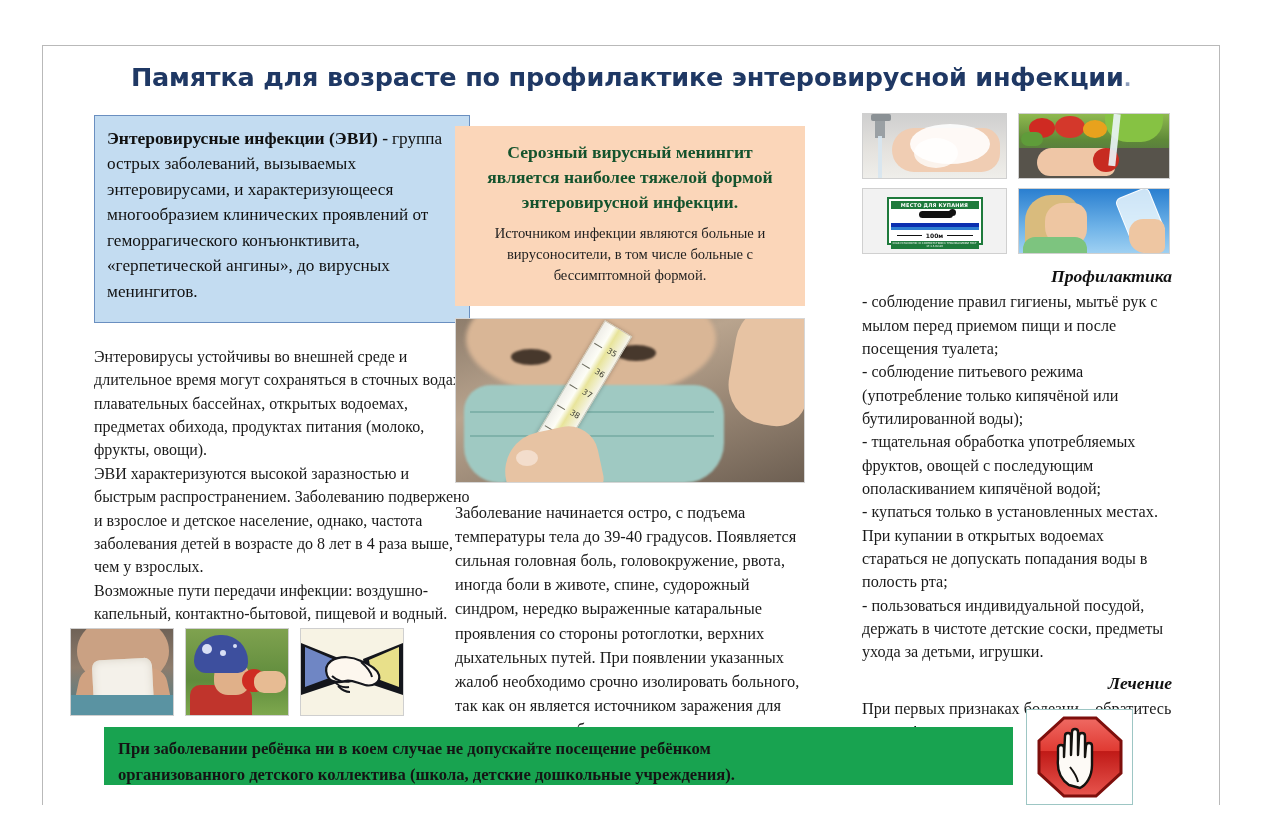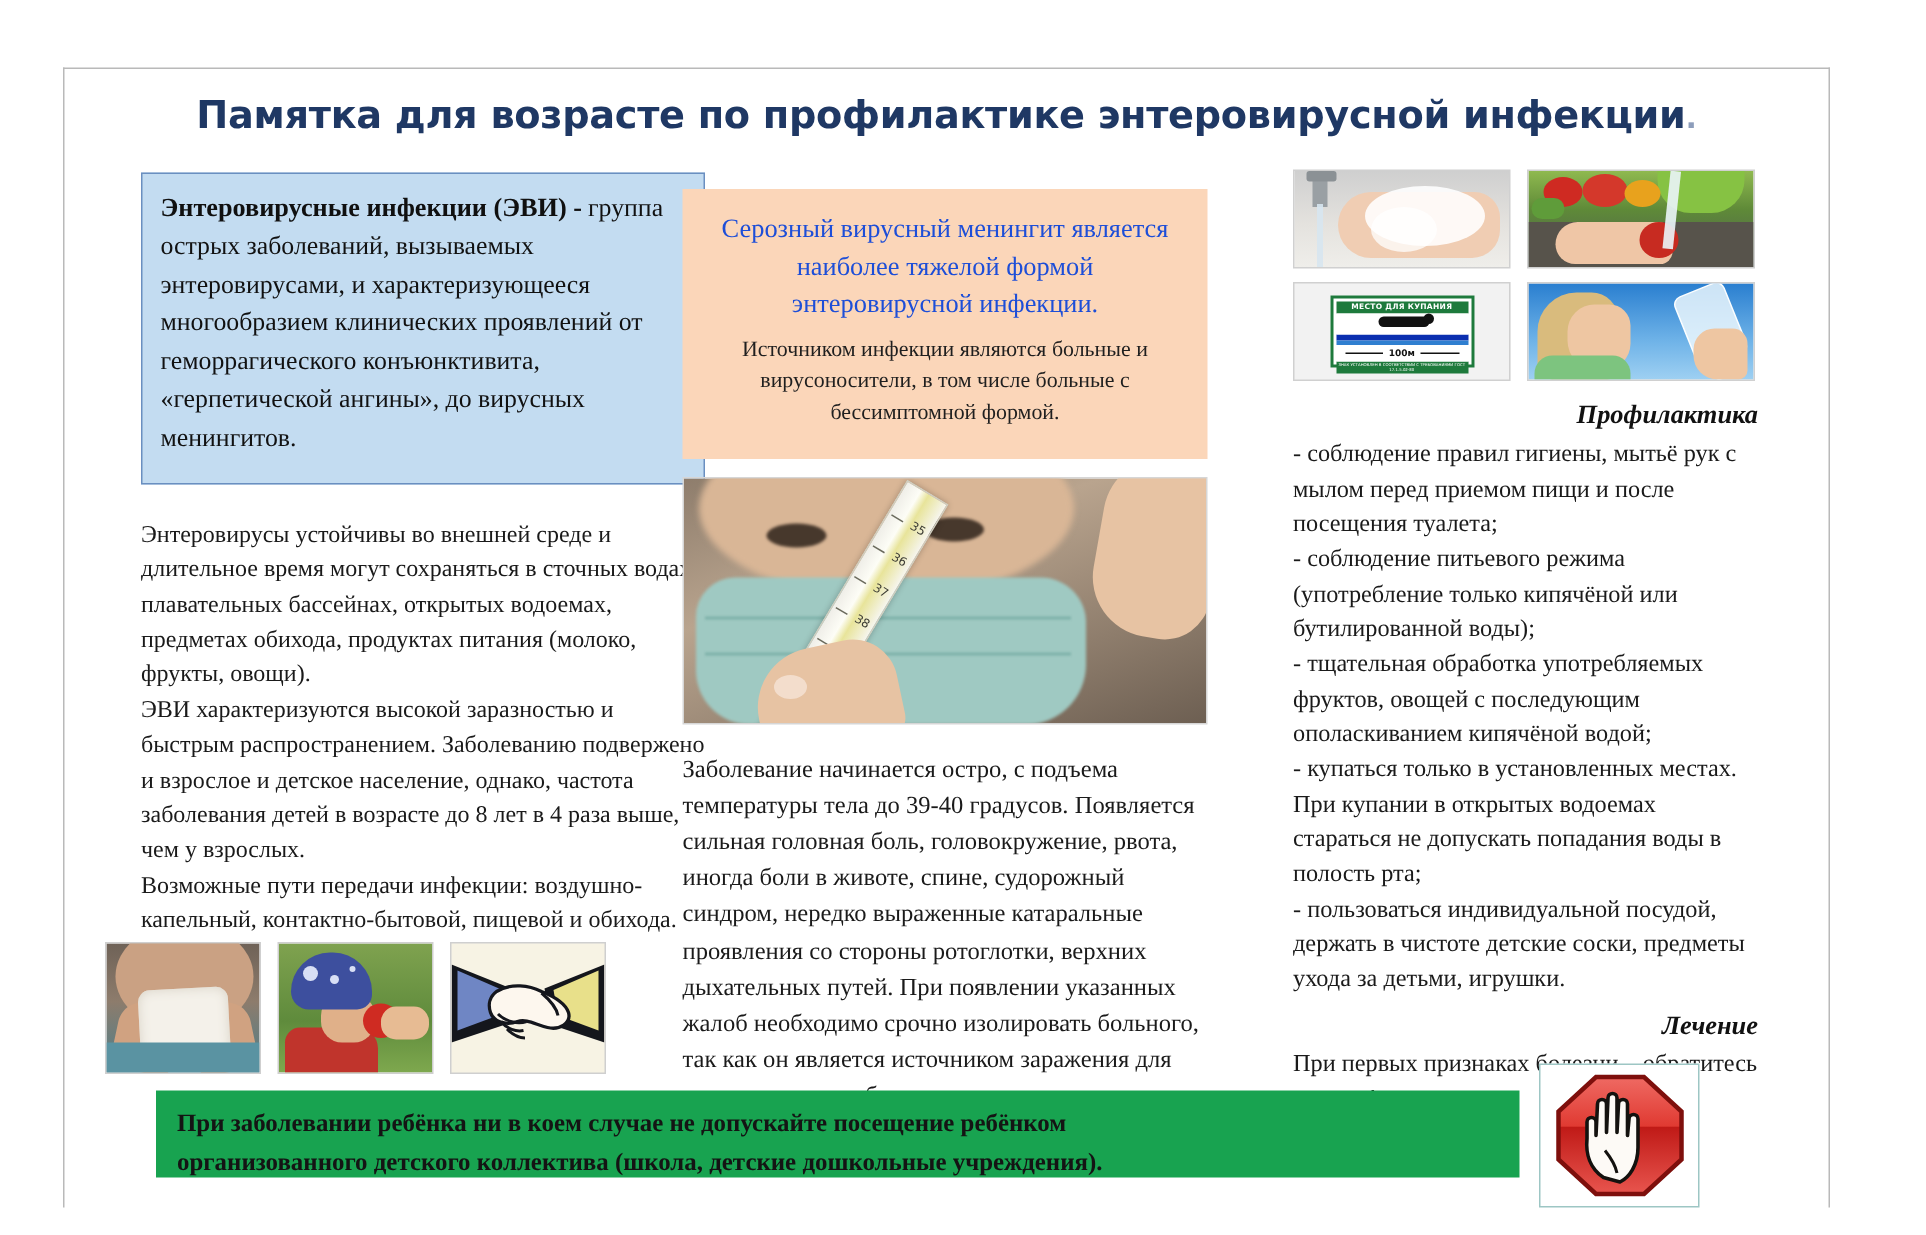--- a/index.html
+++ b/index.html
@@ -116,22 +116,22 @@
   #mid-col { left: 455px; top: 126px; width: 350px; }
 
   #meningitis-box {
     background: #fbd6b9;
     padding: 14px 16px 14px 16px;
     box-sizing: border-box;
     height: 180px;
     text-align: center;
   }
   #meningitis-box .head {
-    color: #1d4ed8;
-    font-weight: normal;
+    color: #14532d;
+    font-weight: bold;
     font-size: 17.6px;
     line-height: 1.42;
   }
   #meningitis-box .sub {
     margin-top: 8px;
     color: #1f1f1f;
     font-size: 14.6px;
     line-height: 1.45;
     font-family: Liberation Serif, serif;
   }
@@ -278,21 +278,21 @@
 <div class="col" id="left-col">
 
   <div id="definition-box">
     <span class="lead">Энтеровирусные инфекции (ЭВИ) -</span>
     <span class="body">группа острых заболеваний, вызываемых энтеровирусами, и характеризующееся многообразием клинических проявлений от геморрагического конъюнктивита, «герпетической ангины», до вирусных менингитов.</span>
   </div>
 
   <div id="left-body">
     <p>Энтеровирусы устойчивы во внешней среде и длительное время могут сохраняться в сточных водах, плавательных бассейнах, открытых водоемах, предметах обихода, продуктах питания (молоко, фрукты, овощи).</p>
     <p>ЭВИ характеризуются высокой заразностью и быстрым распространением. Заболеванию подвержено и взрослое и детское население, однако, частота заболевания детей в возрасте до 8 лет в 4 раза  выше, чем у взрослых.</p>
-    <p>Возможные пути передачи инфекции: воздушно-капельный, контактно-бытовой, пищевой и обихода.</p>
+    <p>Возможные пути передачи инфекции: воздушно-капельный, контактно-бытовой, пищевой и водный.</p>
   </div>
 </div>
 
 <div id="transmission-photos">
   <div class="photo photo-sneeze">
     <div class="face"></div>
       <div class="hand-l"></div>
       <div class="hand-r"></div>
       <div class="tissue"></div>
       <div class="shirt"></div>

